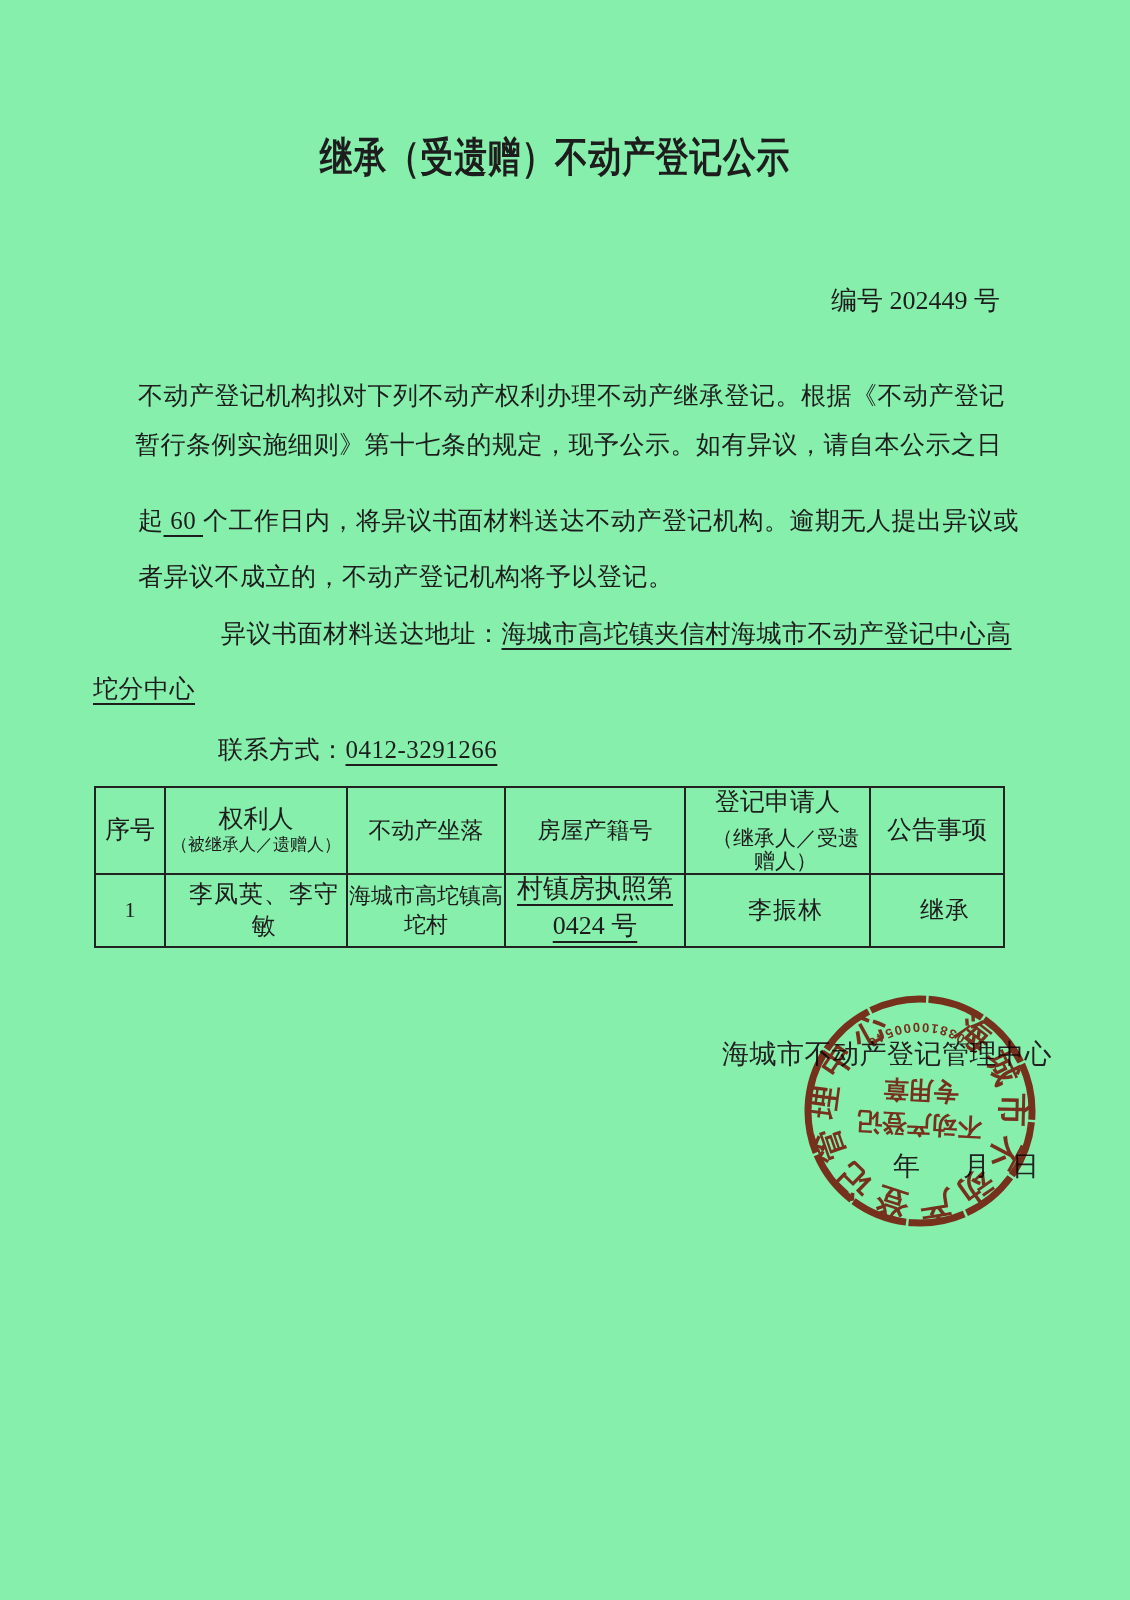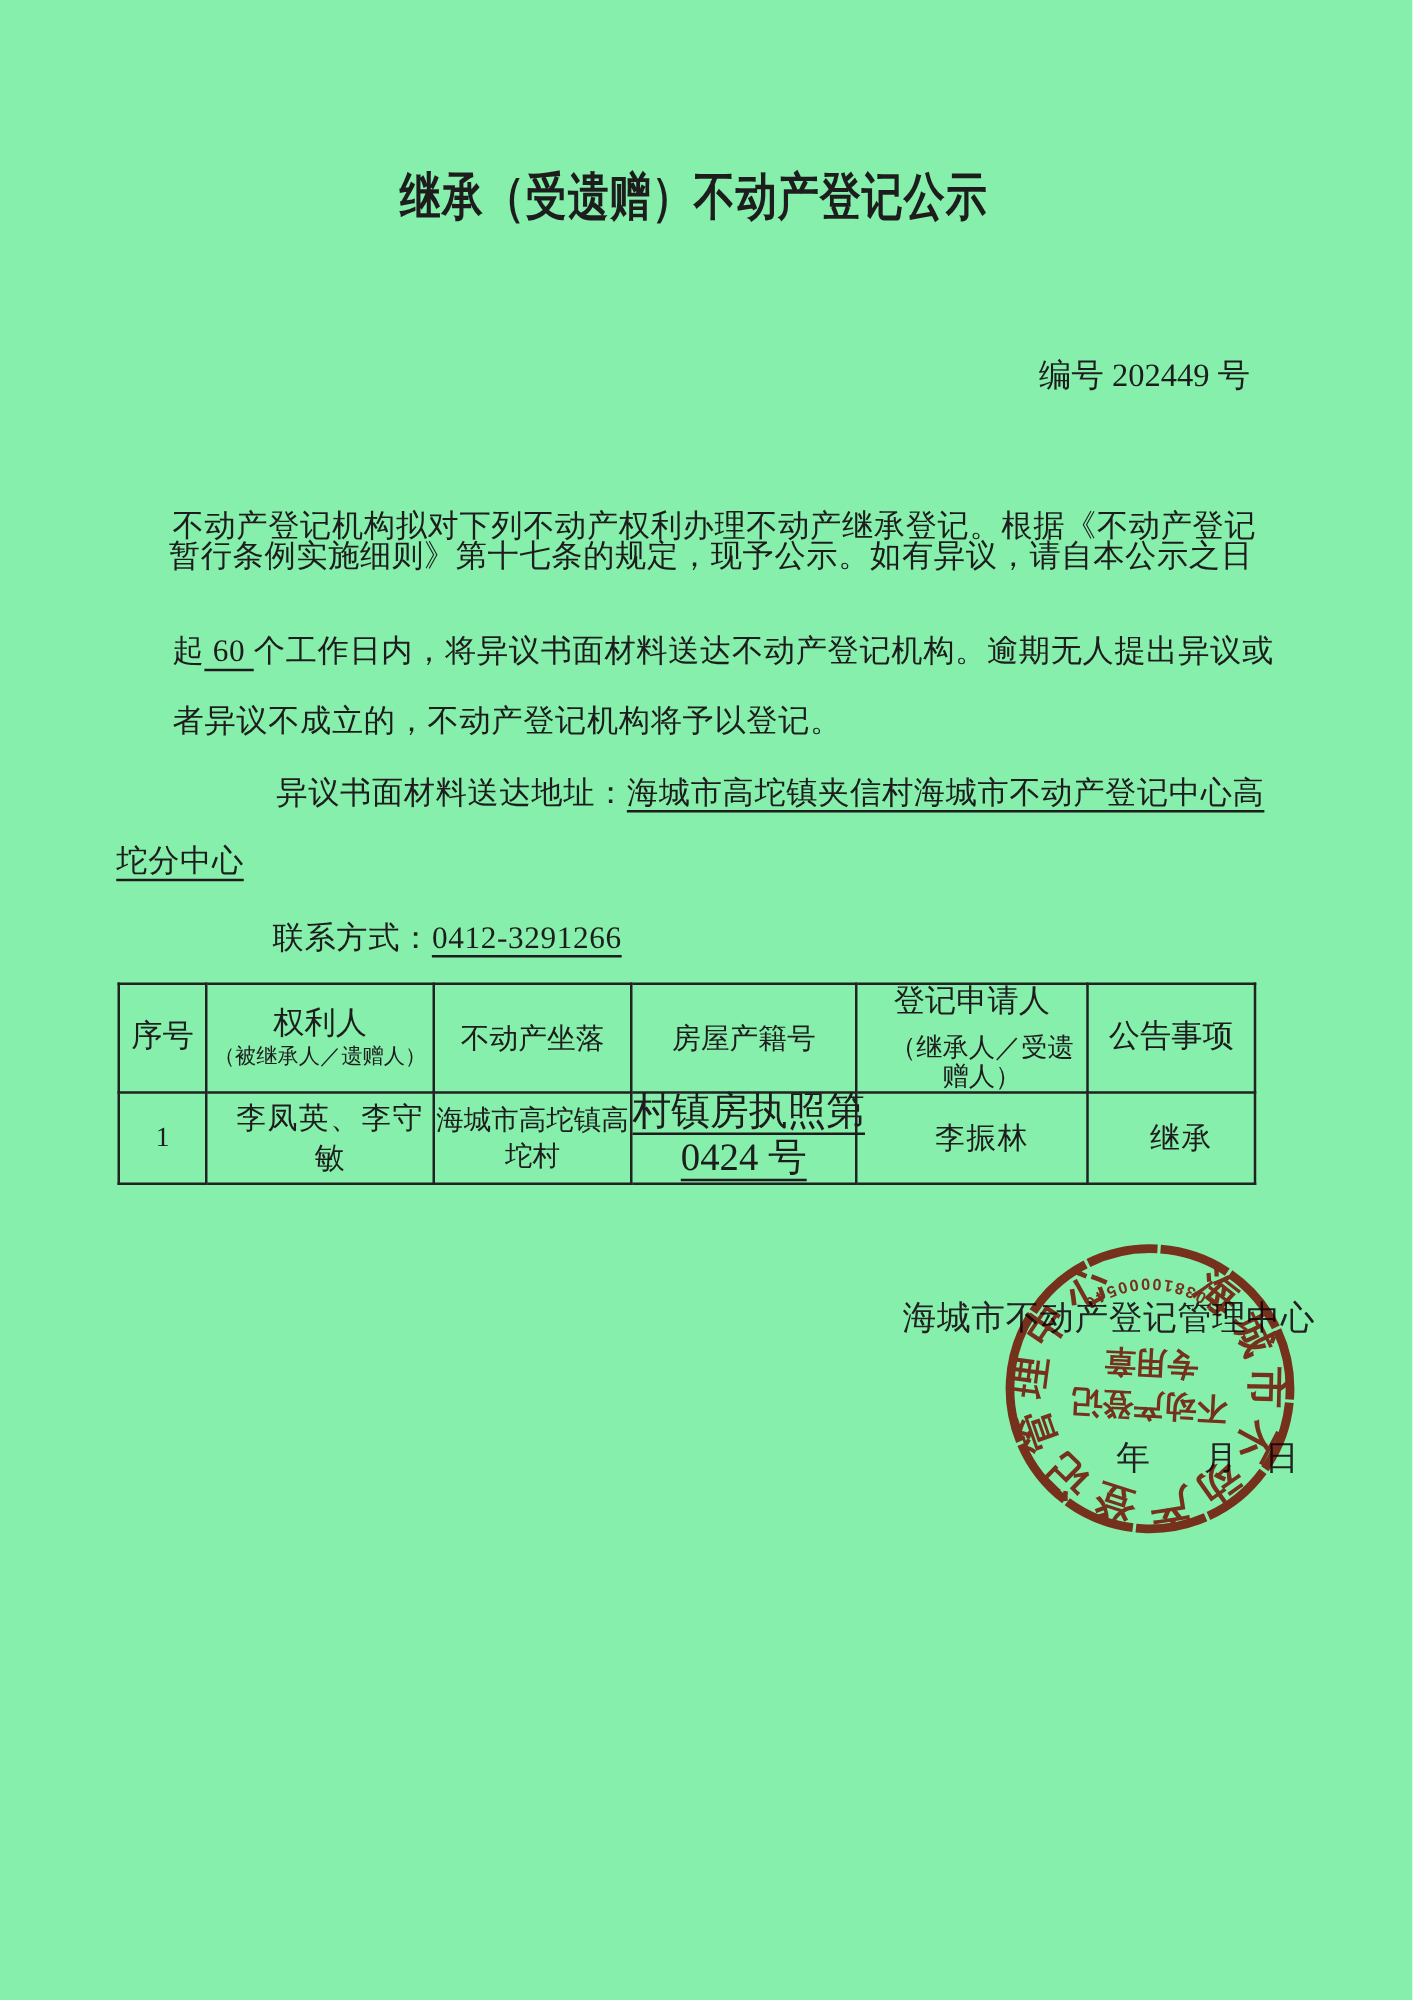--- a/index.html
+++ b/index.html
@@ -49,21 +49,21 @@
   .reg-table .hrow td { height:78px; }
   .reg-table .drow td { height:73px; }
   .h-main { font-size:25px; line-height:1.15; }
   .h-main-sm { font-size:23px; }
   .h-sub { font-size:17px; line-height:1.3; }
   .h-sub2 { font-size:21px; line-height:1.1; margin-top:10px;padding-left:16px; }
   .c-no { font-size:22px; }
   .c-txt { font-size:24px; letter-spacing:1px;padding-left:16px; }
   .c-loc { font-size:22px; line-height:1.35; }
   .c-cert {
-    font-size:31px; line-height:37px; margin-top:-7px;
+    font-size:26px; line-height:37px; margin-top:-7px;
     text-decoration:underline; text-underline-offset:7px;
     text-decoration-thickness:2px; white-space:nowrap;
   }
   
   .org-line {
     position:absolute; top:1036px; left:722px;
     font-size:27px; letter-spacing:0.5px; white-space:nowrap; color:#222;
   }
   .date-line {
     position:absolute; top:1148px; left:893px;
@@ -85,21 +85,21 @@
 <body>
 
 <div class="page">
 
   <div class="title-wrap">
     <span class="t">继承（受遗赠）不动产登记公示</span>
   </div>
 
   <div class="doc-no">编号 202449 号</div>
 
-  <div class="bline" style="top:404px; left:138px;">不动产登记机构拟对下列不动产权利办理不动产继承登记。根据《不动产登记</div>
+  <div class="bline" style="top:379px; left:138px;">不动产登记机构拟对下列不动产权利办理不动产继承登记。根据《不动产登记</div>
   <div class="bline" style="top:428px; left:135px;">暂行条例实施细则》第十七条的规定，现予公示。如有异议，请自本公示之日</div>
   <div class="bline" style="top:504px; left:138px;"><span>起</span><span class="u"> 60 </span><span>个工作日内，将异议书面材料送达不动产登记机构。逾期无人提出异议或</span></div>
   <div class="bline" style="top:560px; left:138px;">者异议不成立的，不动产登记机构将予以登记。</div>
 
   <div class="bline" style="top:617px; left:221px;"><span>异议书面材料送达地址：</span><span class="u">海城市高坨镇夹信村海城市不动产登记中心高</span></div>
   <div class="bline" style="top:672px; left:93px;"><span class="u">坨分中心</span></div>
 
   <div class="bline" style="top:733px; left:218px;"><span>联系方式：</span><span class="u">0412-3291266</span></div>
 
   <table class="reg-table">

